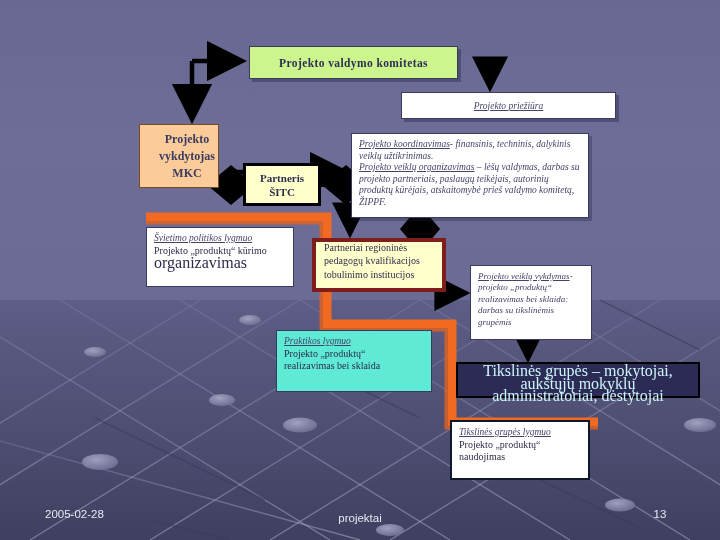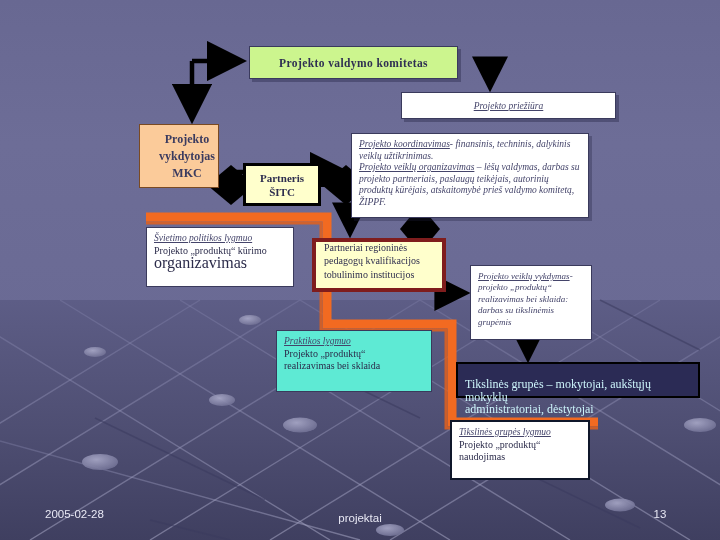--- a/index.html
+++ b/index.html
@@ -77,21 +77,21 @@
   }
   #practice-box{
     left:276px;top:330px;width:156px;height:62px;
     background:#5eead4;border:1px solid #3a3a5c;
   }
   #targetgroups-box{
     left:456px;top:362px;width:244px;height:36px;
     background:#2b2b55;border:2px solid #000000;
     color:#cdf5fb;
   }
-  #targetgroups-box .inner{padding:14px 7px;font-size:12px;line-height:12.5px;}
+  #targetgroups-box .inner{padding:1px 7px;font-size:16px;line-height:12.5px;text-align:center;}
   #targetlevel-box{
     left:450px;top:420px;width:140px;height:60px;
     background:#ffffff;border:2px solid #0f172a;
   }
   
   #footer{position:absolute;left:0;top:498px;width:720px;height:42px;}
   #footer .date{
     position:absolute;left:45px;top:10px;font-family:"Liberation Sans",sans-serif;
     font-size:11.5px;color:#e8e8f4;
   }

